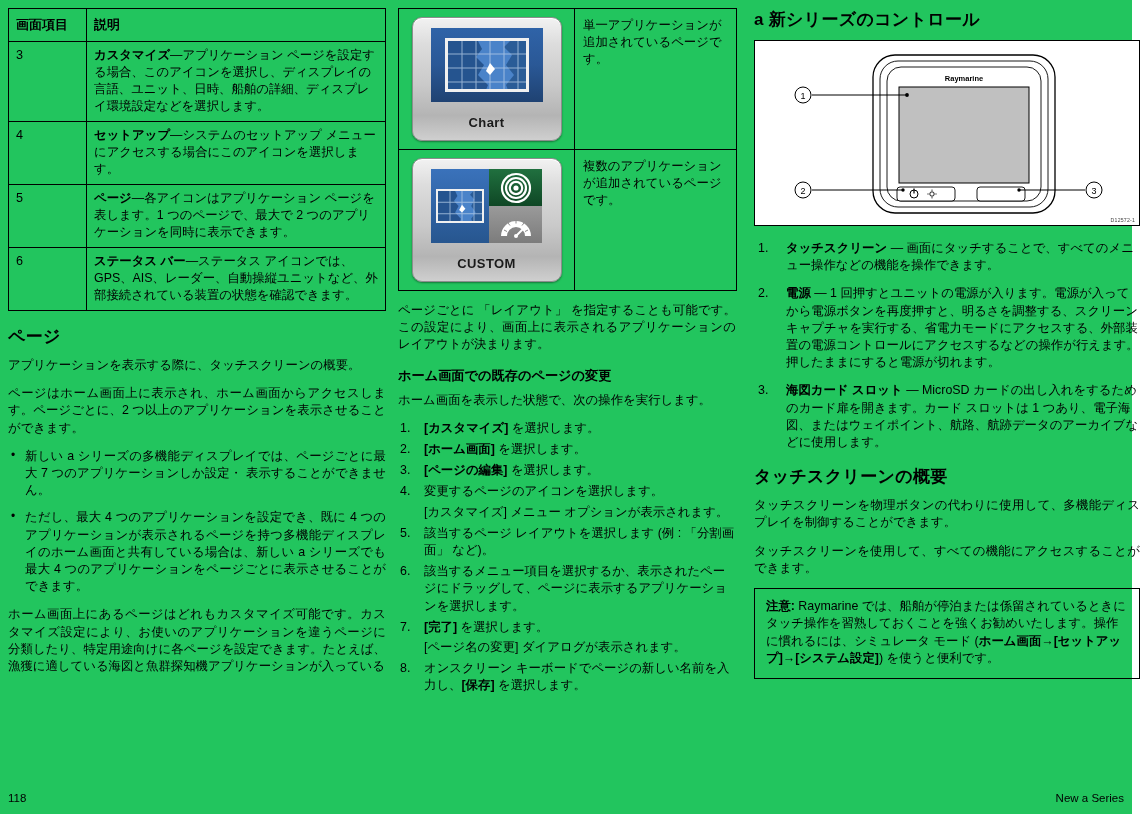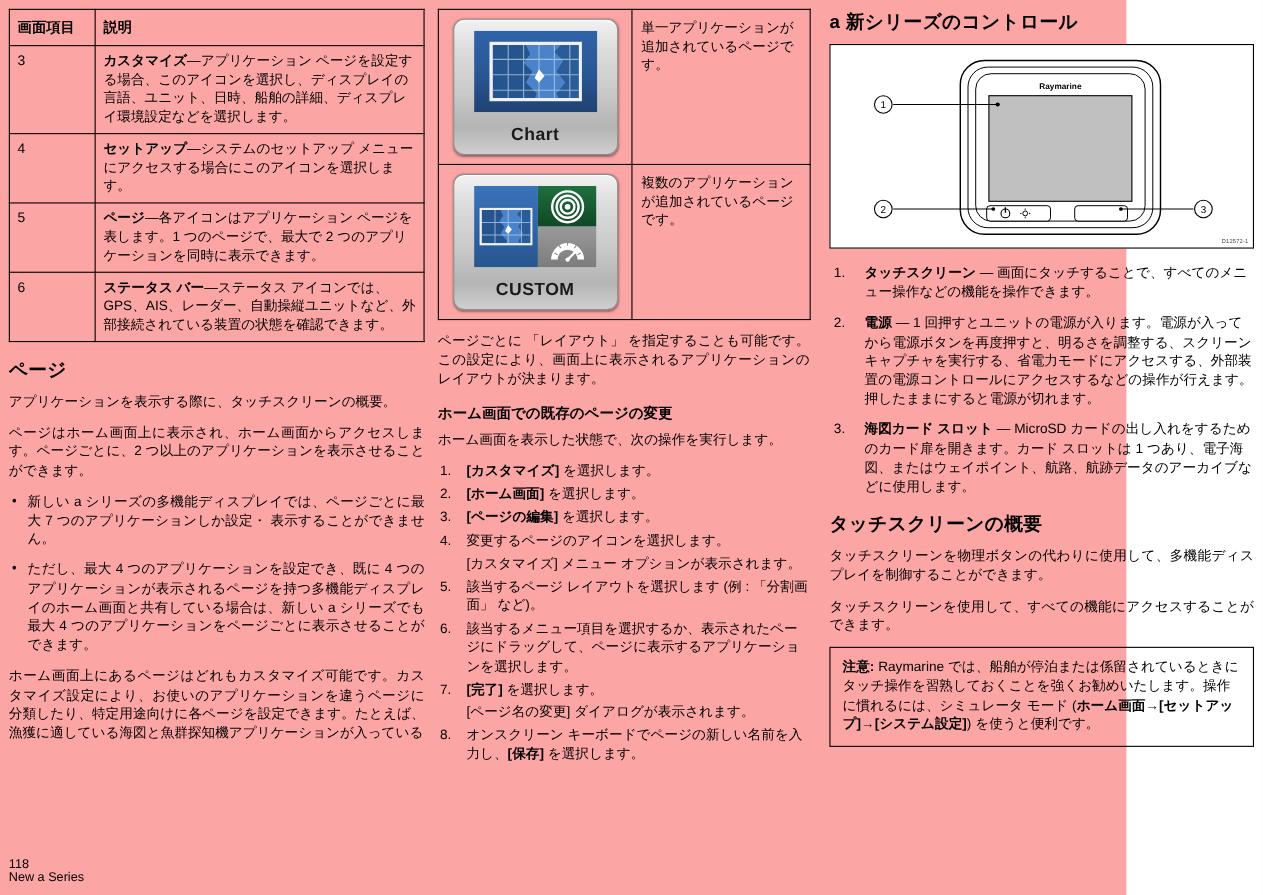--- a/index.html
+++ b/index.html
@@ -6,22 +6,22 @@
   html, body {
     margin: 0; padding: 0;
     background: #ffffff;
     width: 1148px; height: 814px;
     font-family: "Liberation Sans", "DejaVu Sans", sans-serif;
     color: #000000;
     overflow: hidden;
   }
   #page {
     position: relative;
-    width: 1024px; height: 814px;
-    background: #fca5a5;
+    width: 1132px; height: 814px;
+    background: #22c55e;
   }
 
   
   .col { position: absolute; top: 8px; }
   #col-left   { left: 8px;   width: 378px; }
   #col-mid    { left: 398px; width: 338px; }
   #col-right  { left: 754px; width: 386px; }
 
   
   .body-p {
@@ -99,21 +99,21 @@
   .tile .screen {
     width: 112px; height: 74px;
     margin: 0 auto;
     position: relative;
     overflow: hidden;
   }
   .tile .tile-label {
     position: absolute;
     left: 0; right: 0; bottom: 9px;
     text-align: center;
-    font-size: 16px;
+    font-size: 13px;
     font-weight: bold;
     color: #1a1a1a;
     letter-spacing: .4px;
   }
   
   .chart-gfx {
     width: 100%; height: 100%;
     background: linear-gradient(180deg,#2f63a8 0%,#2a5896 50%,#1f4272 100%);
     display: flex; align-items: center; justify-content: center;
   }
@@ -202,21 +202,20 @@
     line-height: 17.4px;
     margin-top: 6px;
   }
 
   
   #footer {
     position: absolute;
     left: 8px; right: 8px; bottom: 10px;
     display: flex; justify-content: space-between;
     font-size: 11.5px;
-    flex-direction: column;
   }
 </style>
 </head>
 <body>
 
 <div id="page">
 
   <div class="col" id="col-left">
 
     <table class="ref">

